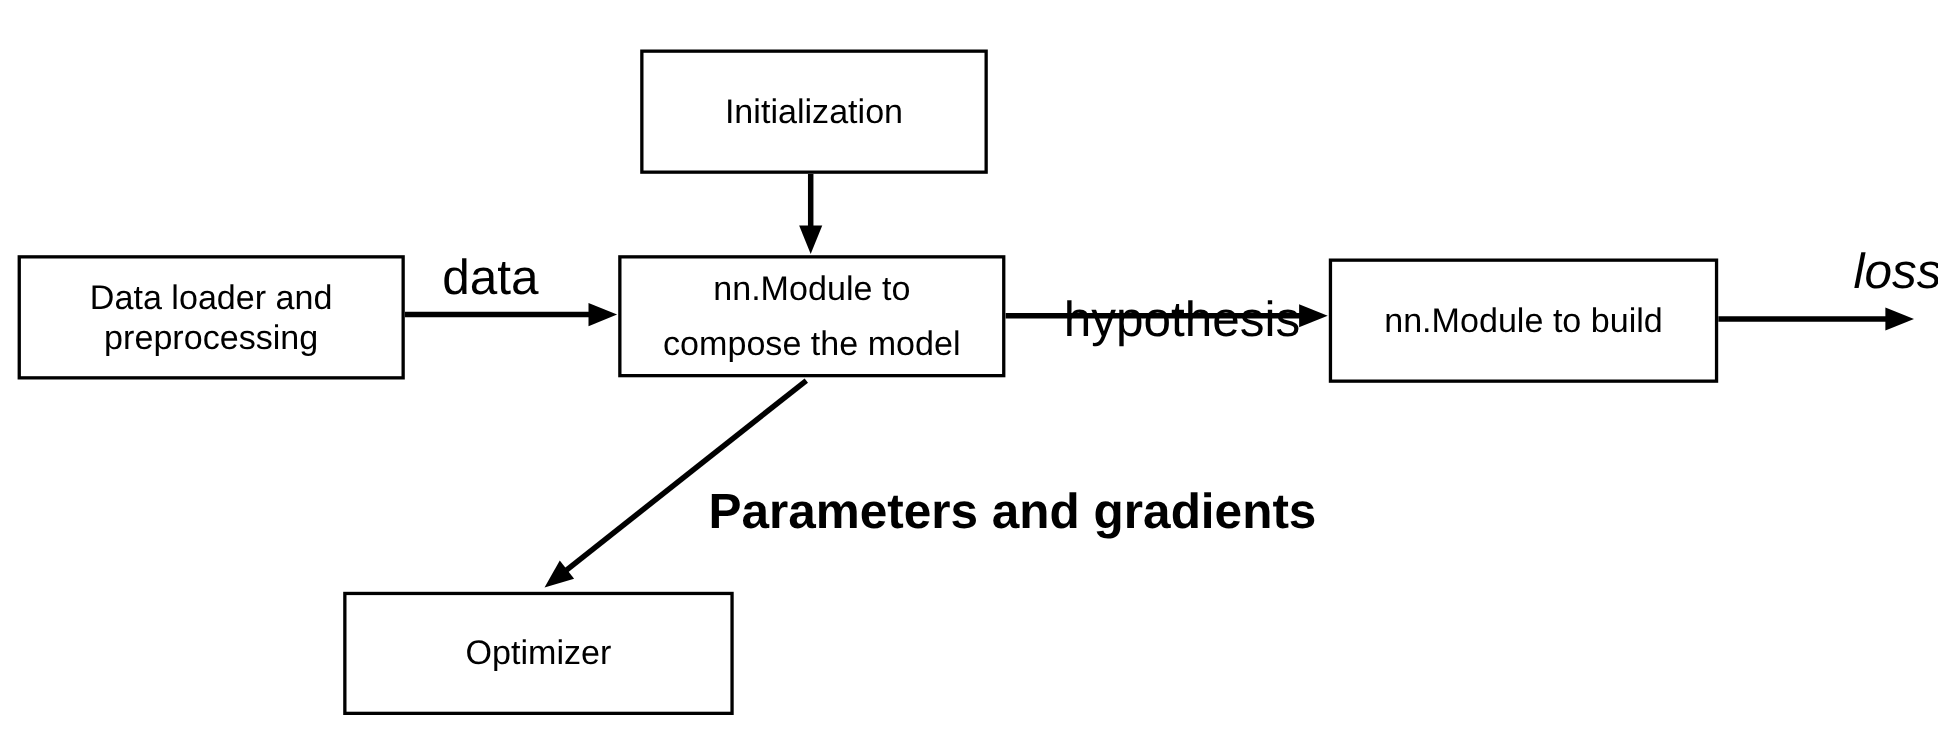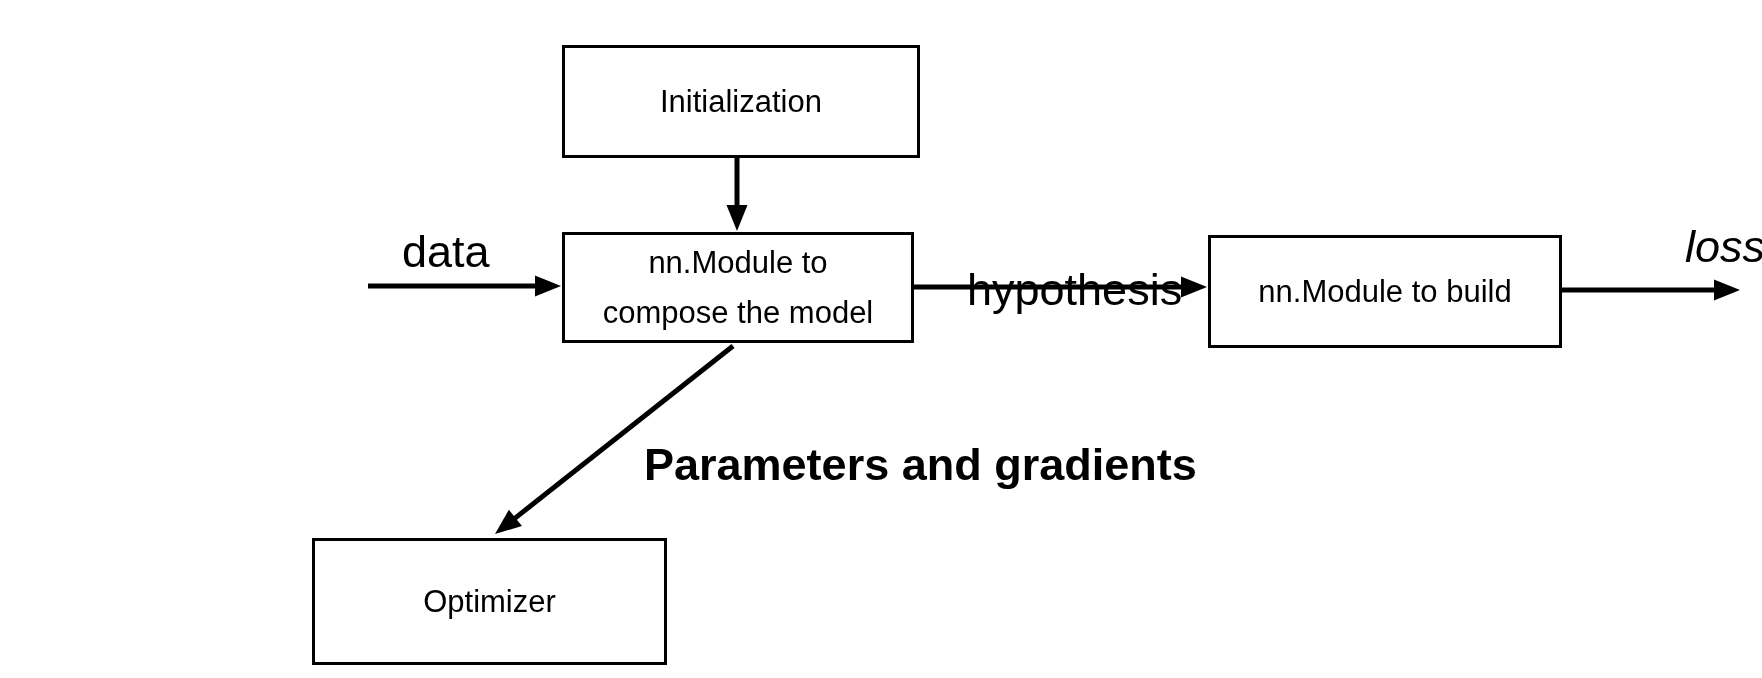--- a/index.html
+++ b/index.html
@@ -65,30 +65,34 @@
       </g>
       <g>
         <line x1="1562" y1="290" x2="1716" y2="290" stroke="#000000" stroke-width="5"></line>
         <polygon points="1740,290 1714,300.5 1714,279.5" fill="#000000"></polygon>
       </g>
       <g>
         <line x1="733" y1="346" x2="513.833134608147" y2="519.1234062759174" stroke="#000000" stroke-width="5"></line>
         <polygon points="495,534 508.89405273787315,509.6441937411796 521.9110722464454,526.1231865233083" fill="#000000"></polygon>
       </g>
     </svg>
-<div class="node" style="left: 562px; top: 45px; width: 358px; height: 113px;">
+<div class="node" style="left: 582px; top: 45px; width: 316px; height: 113px;">
       <div>Initialization</div>
+    </div>
+    <div class="node" style="left: 16px; top: 232px; width: 352px; height: 113px;">
+      <div>Data loader and</div>
+      <div>preprocessing</div>
     </div>
     <div class="node" style="left: 562px; top: 232px; width: 352px; height: 111px; gap: 14px;">
       <div>nn.Module to</div>
       <div>compose the model</div>
     </div>
     <div class="node" style="left: 1208px; top: 235px; width: 354px; height: 113px; align-items: center;">
       <div>nn.Module to build</div>
     </div>
-    <div class="node" style="left: 312px; top: 538px; width: 355px; height: 127px;">
+    <div class="node" style="left: 312px; top: 538px; width: 355px; height: 112px;">
       <div>Optimizer</div>
     </div>
     <div class="edge-label" style="left: 402px; top: 229px;">data</div>
     <div class="edge-label" style="left: 967px; top: 227px; margin-top: 40px;">hypothesis</div>
     <div class="edge-label" style="left: 1685px; top: 224px; font-style: italic;">loss</div>
     <div class="edge-label" style="left: 644px; top: 442px; font-weight: bold;">Parameters and gradients</div>
   </div>
 
 </body></html>

